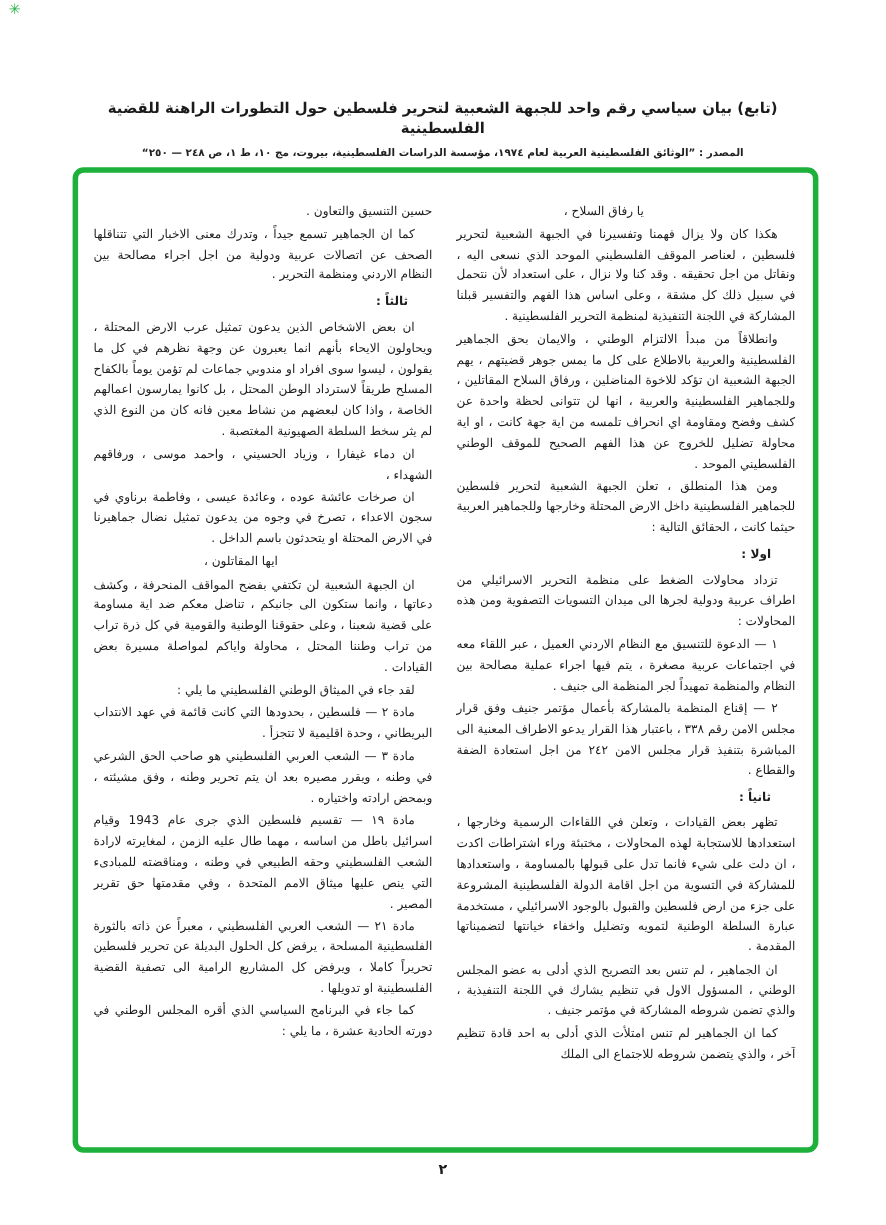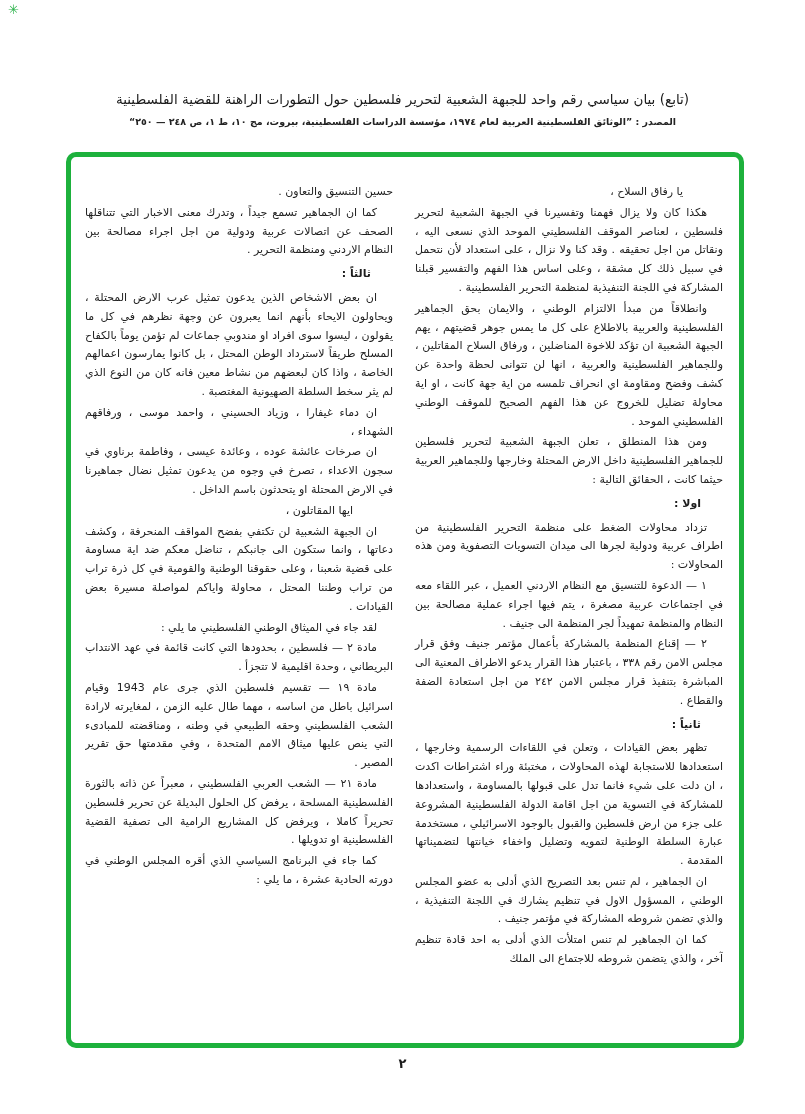--- a/index.html
+++ b/index.html
@@ -11,21 +11,21 @@
     font-family: "DejaVu Sans", sans-serif;
     color: #1b1b1b;
     overflow: hidden;
   }
   .corner-mark {
     position: absolute; top: 2px; left: 8px;
     color: #2ab24a; font-size: 13px;
   }
   .doc-header { padding-top: 90px; text-align: center; direction: rtl; }
   .doc-title {
-    font-size: 13.5px; font-weight: normal;
+    font-size: 13.5px; font-weight: bold;
     line-height: 18px;
     padding: 0 90px;
   }
   .doc-source {
     margin-top: 8px;
     font-size: 9.5px; font-weight: bold;
     color: #222;
   }
   .scan-frame {
     position: absolute;
@@ -47,21 +47,21 @@
   .col {
     flex: 1;
     direction: rtl;
     text-align: justify;
     font-size: 11px;
     line-height: 18.8px;
     color: #1d1d1d;
   }
   .col p { margin: 0 0 2px 0; text-indent: 16px; }
   .col p.cont { text-indent: 0; }
-  .col p.salute { text-indent: 40px; text-align: right; }
+  .col p.salute { text-indent: 40px; text-align: center; }
   .col p.label {
     text-indent: 22px; text-align: right;
     margin-top: 5px; margin-bottom: 5px;
     font-weight: bold;
   }
   .page-number {
     position: absolute;
     top: 1056px; left: 0; right: 0;
     text-align: center;
     font-size: 13px; font-weight: bold;
@@ -81,40 +81,41 @@
 
   <div class="scan-frame">
     <div class="columns">
 
       <div class="col">
         <p class="salute">يا رفاق السلاح ،</p>
         <p>هكذا كان ولا يزال فهمنا وتفسيرنا في الجبهة الشعبية لتحرير فلسطين ، لعناصر الموقف الفلسطيني الموحد الذي نسعى اليه ، ونقاتل من اجل تحقيقه . وقد كنا ولا نزال ، على استعداد لأن نتحمل في سبيل ذلك كل مشقة ، وعلى اساس هذا الفهم والتفسير قبلنا المشاركة في اللجنة التنفيذية لمنظمة التحرير الفلسطينية .</p>
         <p>وانطلاقاً من مبدأ الالتزام الوطني ، والايمان بحق الجماهير الفلسطينية والعربية بالاطلاع على كل ما يمس جوهر قضيتهم ، يهم الجبهة الشعبية ان تؤكد للاخوة المناضلين ، ورفاق السلاح المقاتلين ، وللجماهير الفلسطينية والعربية ، انها لن تتوانى لحظة واحدة عن كشف وفضح ومقاومة اي انحراف تلمسه من اية جهة كانت ، او اية محاولة تضليل للخروج عن هذا الفهم الصحيح للموقف الوطني الفلسطيني الموحد .</p>
         <p>ومن هذا المنطلق ، تعلن الجبهة الشعبية لتحرير فلسطين للجماهير الفلسطينية داخل الارض المحتلة وخارجها وللجماهير العربية حيثما كانت ، الحقائق التالية :</p>
         <p class="label">اولا :</p>
-        <p>تزداد محاولات الضغط على منظمة التحرير الفلسطينية من اطراف عربية ودولية لجرها الى ميدان التسويات التصفوية ومن هذه المحاولات :</p>
+        <p>تزداد محاولات الضغط على منظمة التحرير الاسرائيلي من اطراف عربية ودولية لجرها الى ميدان التسويات التصفوية ومن هذه المحاولات :</p>
         <p>١ — الدعوة للتنسيق مع النظام الاردني العميل ، عبر اللقاء معه في اجتماعات عربية مصغرة ، يتم فيها اجراء عملية مصالحة بين النظام والمنظمة تمهيداً لجر المنظمة الى جنيف .</p>
         <p>٢ — إقناع المنظمة بالمشاركة بأعمال مؤتمر جنيف وفق قرار مجلس الامن رقم ٣٣٨ ، باعتبار هذا القرار يدعو الاطراف المعنية الى المباشرة بتنفيذ قرار مجلس الامن ٢٤٢ من اجل استعادة الضفة والقطاع .</p>
         <p class="label">ثانياً :</p>
         <p>تظهر بعض القيادات ، وتعلن في اللقاءات الرسمية وخارجها ، استعدادها للاستجابة لهذه المحاولات ، مختبئة وراء اشتراطات اكدت ، ان دلت على شيء فانما تدل على قبولها بالمساومة ، واستعدادها للمشاركة في التسوية من اجل اقامة الدولة الفلسطينية المشروعة على جزء من ارض فلسطين والقبول بالوجود الاسرائيلي ، مستخدمة عبارة السلطة الوطنية لتمويه وتضليل واخفاء خيانتها لتضميناتها المقدمة .</p>
         <p>ان الجماهير ، لم تنس بعد التصريح الذي أدلى به عضو المجلس الوطني ، المسؤول الاول في تنظيم يشارك في اللجنة التنفيذية ، والذي تضمن شروطه المشاركة في مؤتمر جنيف .</p>
         <p>كما ان الجماهير لم تنس امتلأت الذي أدلى به احد قادة تنظيم آخر ، والذي يتضمن شروطه للاجتماع الى الملك</p>
       </div>
 
       <div class="col">
         <p class="cont">حسين التنسيق والتعاون .</p>
         <p>كما ان الجماهير تسمع جيداً ، وتدرك معنى الاخبار التي تتناقلها الصحف عن اتصالات عربية ودولية من اجل اجراء مصالحة بين النظام الاردني ومنظمة التحرير .</p>
         <p class="label">ثالثاً :</p>
         <p>ان بعض الاشخاص الذين يدعون تمثيل عرب الارض المحتلة ، ويحاولون الايحاء بأنهم انما يعبرون عن وجهة نظرهم في كل ما يقولون ، ليسوا سوى افراد او مندوبي جماعات لم تؤمن يوماً بالكفاح المسلح طريقاً لاسترداد الوطن المحتل ، بل كانوا يمارسون اعمالهم الخاصة ، واذا كان لبعضهم من نشاط معين فانه كان من النوع الذي لم يثر سخط السلطة الصهيونية المغتصبة .</p>
         <p>ان دماء غيفارا ، وزياد الحسيني ، واحمد موسى ، ورفاقهم الشهداء ،</p>
         <p>ان صرخات عائشة عوده ، وعائدة عيسى ، وفاطمة برناوي في سجون الاعداء ، تصرخ في وجوه من يدعون تمثيل نضال جماهيرنا في الارض المحتلة او يتحدثون باسم الداخل .</p>
         <p class="salute">ايها المقاتلون ،</p>
         <p>ان الجبهة الشعبية لن تكتفي بفضح المواقف المنحرفة ، وكشف دعاتها ، وانما ستكون الى جانبكم ، تناضل معكم ضد اية مساومة على قضية شعبنا ، وعلى حقوقنا الوطنية والقومية في كل ذرة تراب من تراب وطننا المحتل ، محاولة واياكم لمواصلة مسيرة بعض القيادات .</p>
         <p>لقد جاء في الميثاق الوطني الفلسطيني ما يلي :</p>
         <p>مادة ٢ — فلسطين ، بحدودها التي كانت قائمة في عهد الانتداب البريطاني ، وحدة اقليمية لا تتجزأ .</p>
+        <p>مادة ٣ — الشعب العربي الفلسطيني هو صاحب الحق الشرعي في وطنه ، ويقرر مصيره بعد ان يتم تحرير وطنه ، وفق مشيئته ، وبمحض ارادته واختياره .</p>
         <p>مادة ١٩ — تقسيم فلسطين الذي جرى عام 1943 وقيام اسرائيل باطل من اساسه ، مهما طال عليه الزمن ، لمغايرته لارادة الشعب الفلسطيني وحقه الطبيعي في وطنه ، ومناقضته للمبادىء التي ينص عليها ميثاق الامم المتحدة ، وفي مقدمتها حق تقرير المصير .</p>
         <p>مادة ٢١ — الشعب العربي الفلسطيني ، معبراً عن ذاته بالثورة الفلسطينية المسلحة ، يرفض كل الحلول البديلة عن تحرير فلسطين تحريراً كاملا ، ويرفض كل المشاريع الرامية الى تصفية القضية الفلسطينية او تدويلها .</p>
         <p>كما جاء في البرنامج السياسي الذي أقره المجلس الوطني في دورته الحادية عشرة ، ما يلي :</p>
       </div>
 
     </div>
   </div>
 
   <div class="page-number">٢</div>
 

